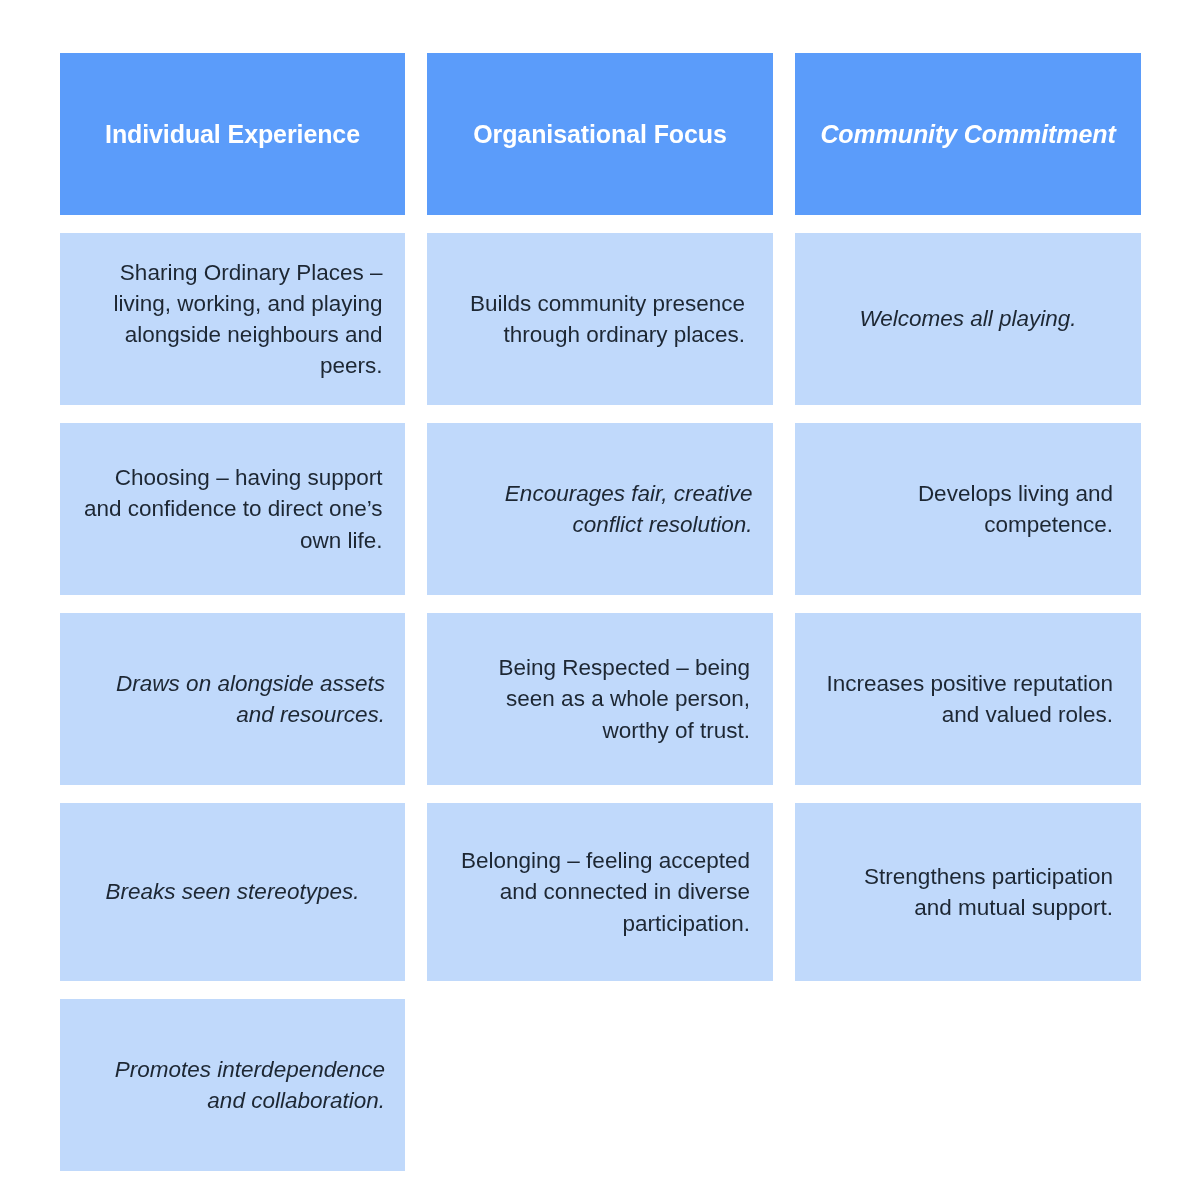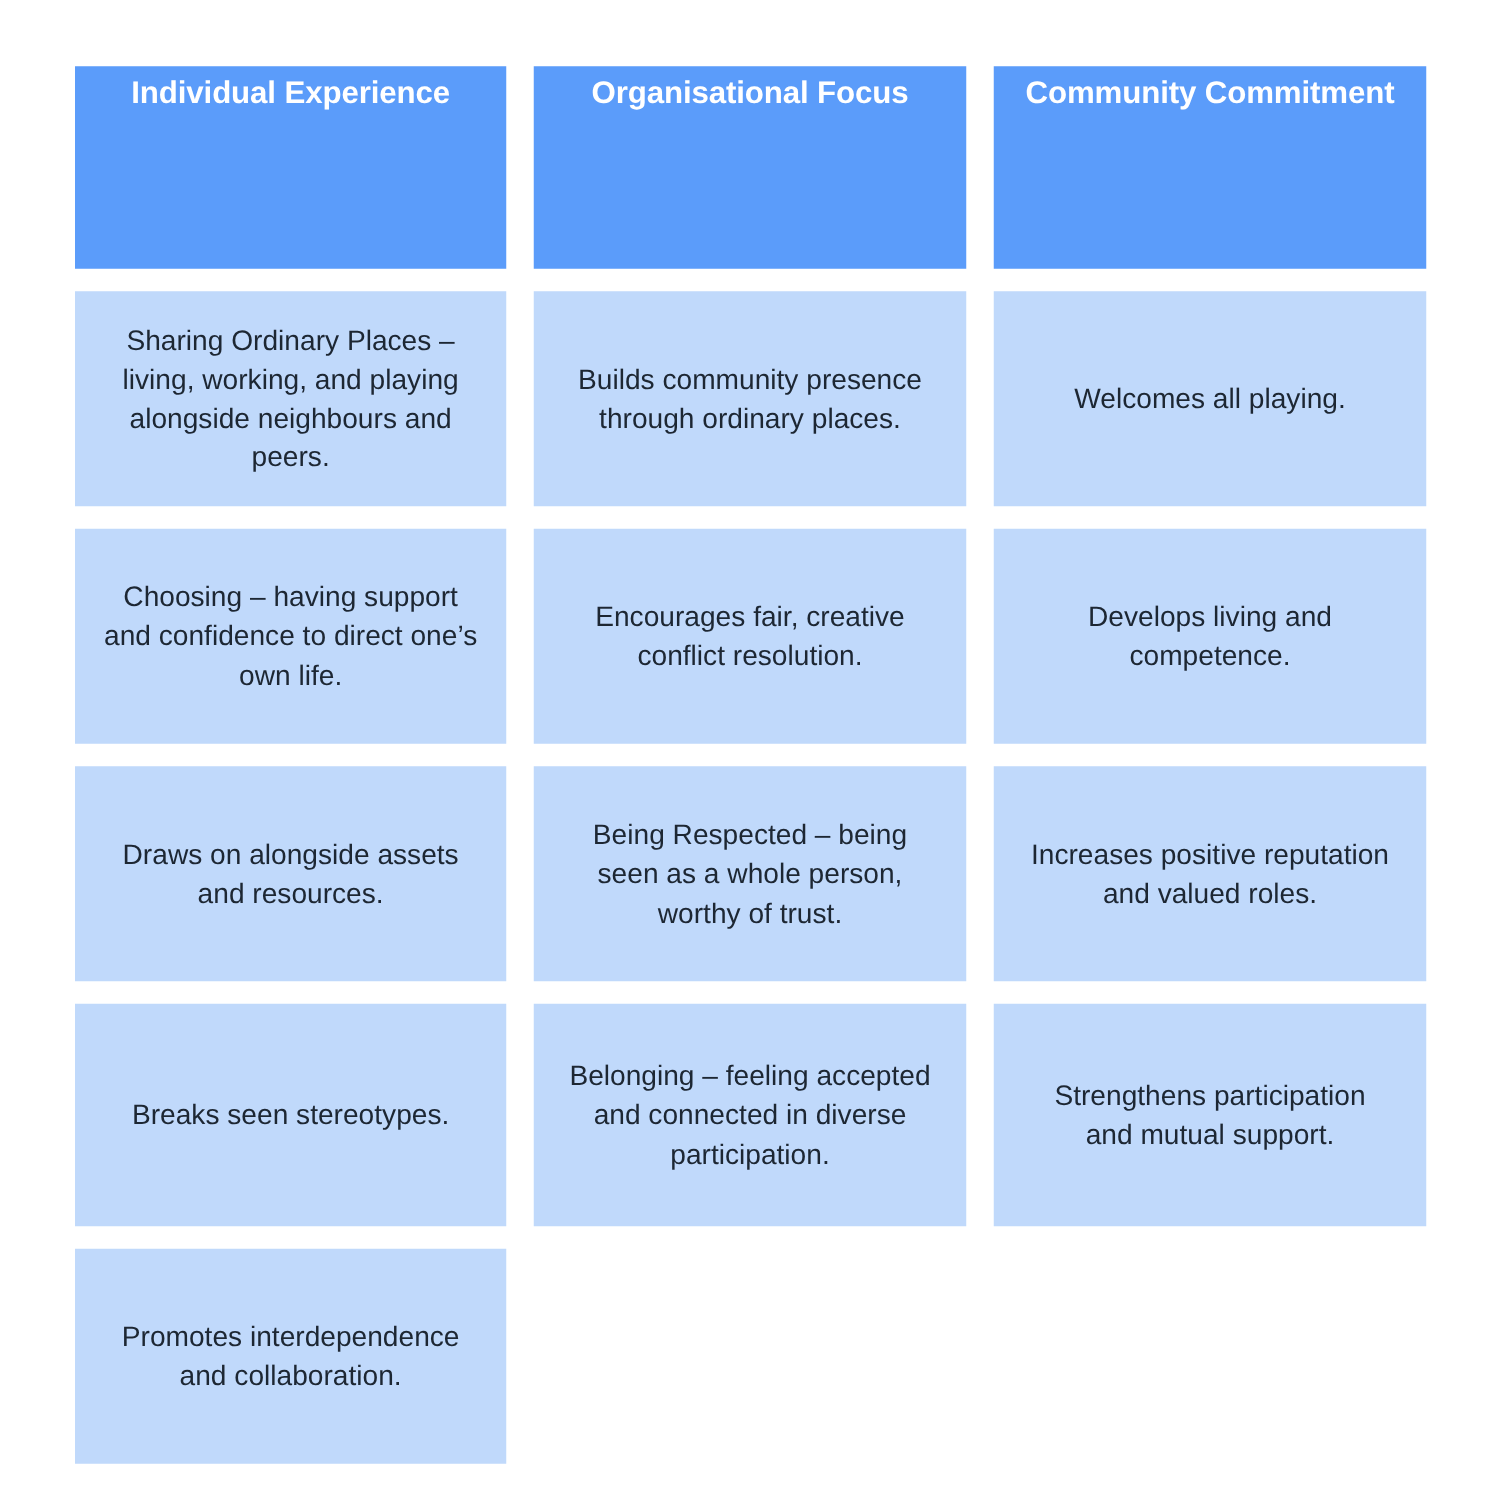--- a/index.html
+++ b/index.html
@@ -29,51 +29,52 @@
     column-gap: 22px;
     row-gap: 18px;
     width: 100%;
     height: 100%;
   }
 
   .header-cell {
     background: #5b9cfa;
     color: #ffffff;
     display: flex;
+    align-items: center;
     justify-content: center;
     text-align: center;
     font-size: 25px;
     font-weight: bold;
     line-height: 1.22;
     padding: 6px 14px;
     box-sizing: border-box;
     letter-spacing: -0.1px;
   }
 
   .body-cell {
     background: #c0d9fb;
     color: #1d2733;
     display: flex;
     align-items: center;
     justify-content: center;
-    text-align: center;
+    text-align: right;
     font-size: 22.5px;
     line-height: 1.38;
     padding: 8px 18px;
     box-sizing: border-box;
   }
 
   .cell-text {
     display: block;
     max-width: 100%;
   }
 
   .col-1 .cell-text { max-width: 300px; }
   .col-2 .cell-text { max-width: 290px; }
-  .col-3 .cell-text { max-width: 305px; }
+  .col-3 .cell-text { max-width: 305px; font-style: italic; }
 </style>
 </head>
 <body>
 
 <div id="table-wrap">
   <div class="matrix-grid">
 
     <div class="header-cell col-1">
       <span class="cell-text">Individual Experience</span>
     </div>

